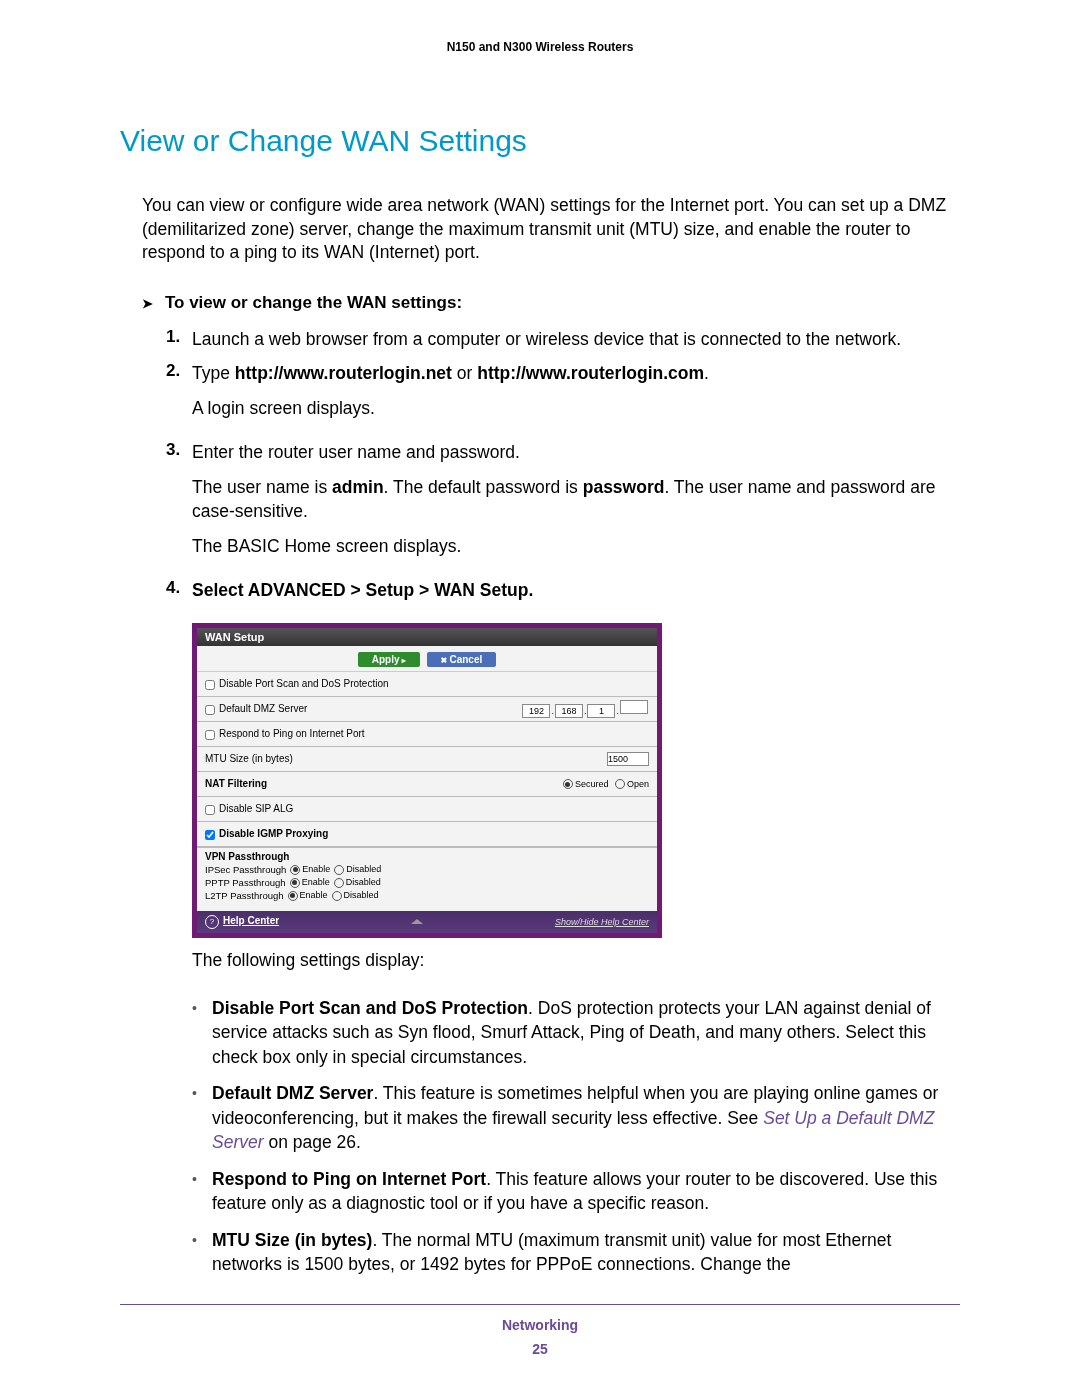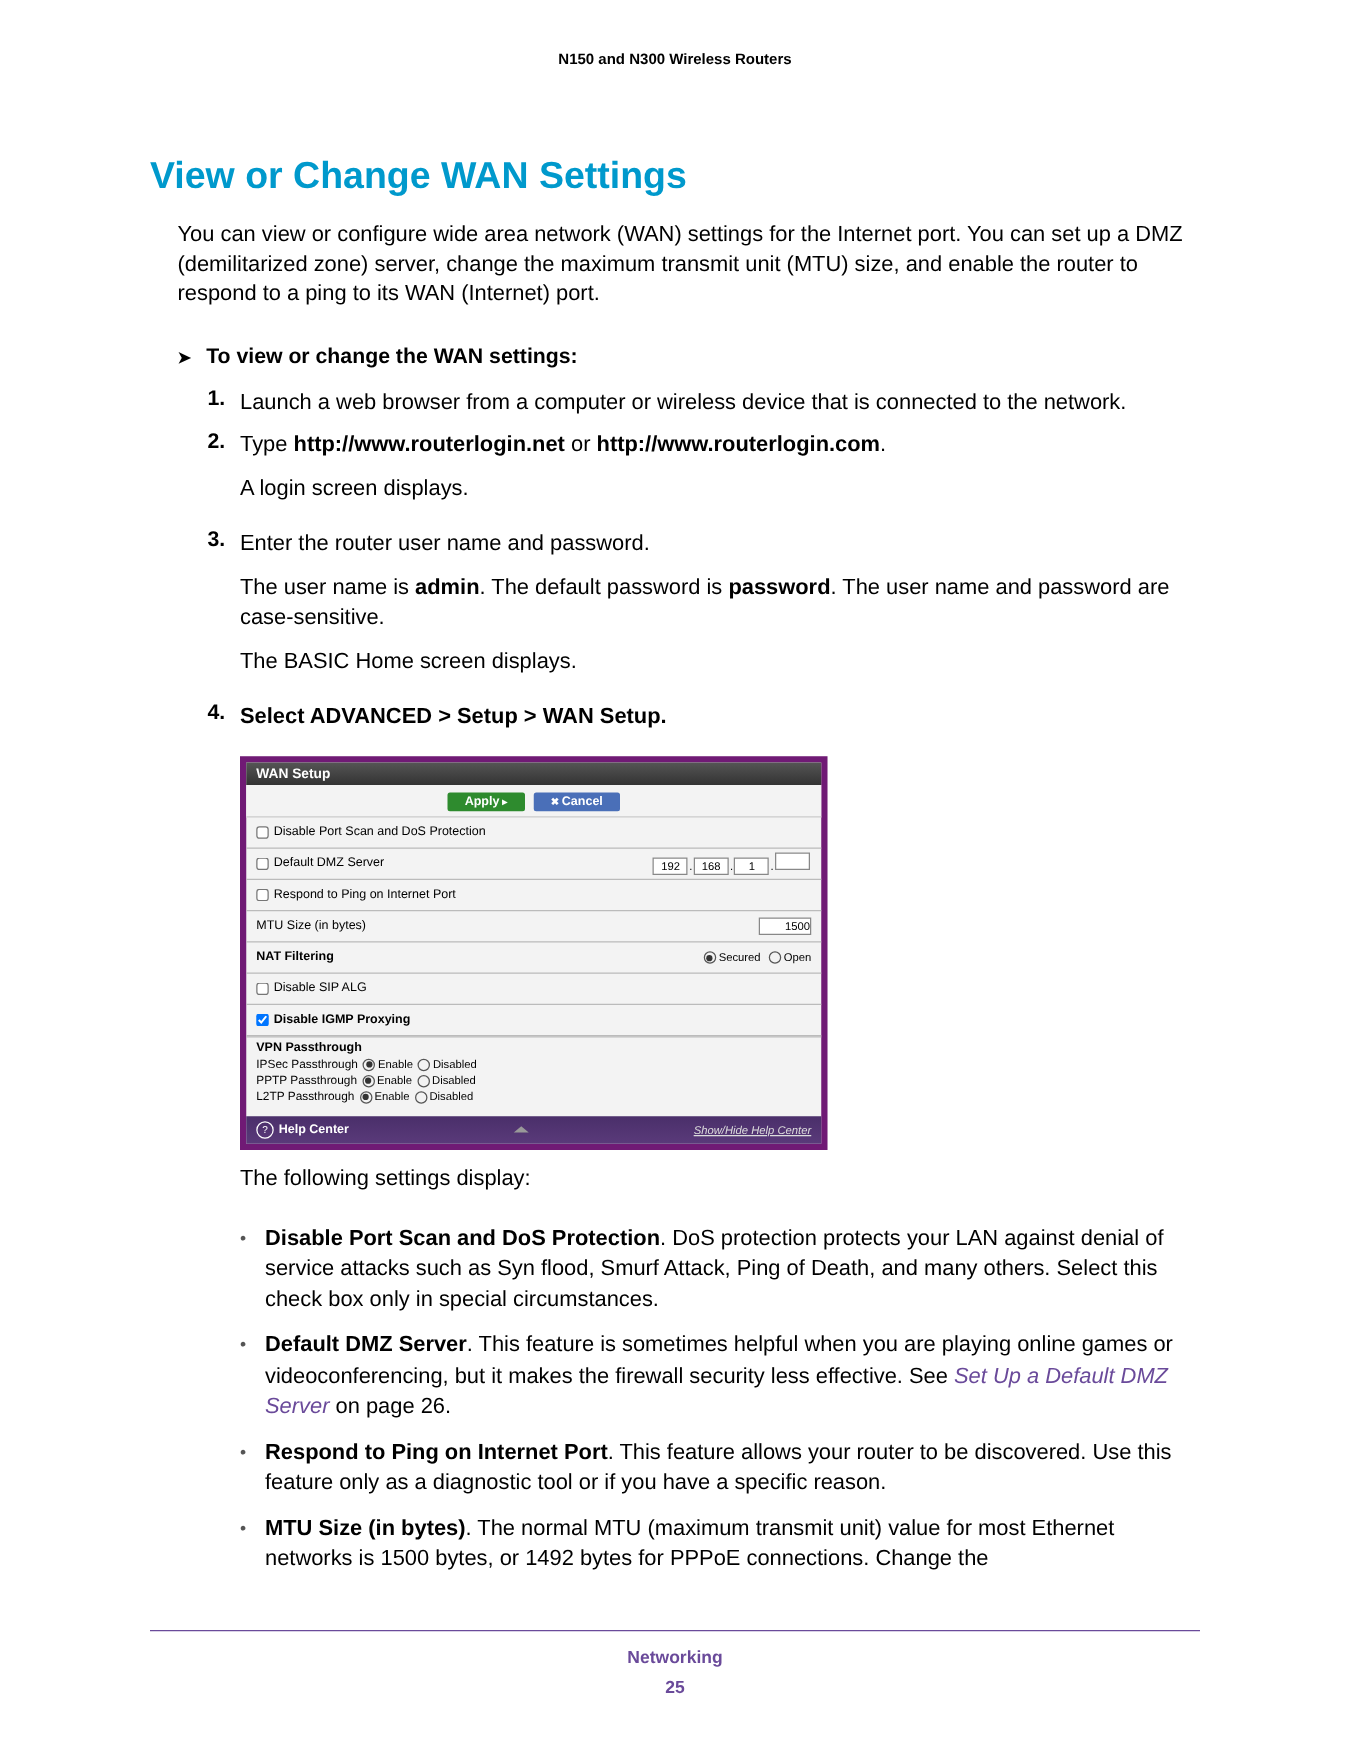--- a/index.html
+++ b/index.html
@@ -18,22 +18,22 @@
   }
   .header-title {
     text-align: center;
     font-weight: bold;
     font-size: 12px;
     margin-bottom: 70px;
   }
   .main-heading {
     color: #0099cc;
     font-size: 30px;
-    font-weight: bold;
-    margin-bottom: 18px;
+    font-weight: normal;
+    margin-bottom: 36px;
   }
   .intro {
     font-size: 17.5px;
     line-height: 1.35;
     margin-left: 22px;
     margin-bottom: 28px;
   }
   .task-heading {
     font-weight: bold;
     font-size: 17px;
@@ -131,21 +131,21 @@
     text-align: center;
     line-height: 12px;
     margin: 0 1px;
   }
   .mtu-box {
     display: inline-block;
     border: 1px solid #888;
     background: #fff;
     width: 40px;
     height: 12px;
-    text-align: right;
+    text-align: left;
     line-height: 12px;
     font-size: 9px;
   }
   .radio-group { font-size: 9px; white-space: nowrap; }
   .radio-group .r {
     display: inline-block;
     width: 8px; height: 8px;
     border: 1px solid #555;
     border-radius: 50%;
     vertical-align: middle;
@@ -174,20 +174,21 @@
   }
   .help-bar {
     background: linear-gradient(#4a2f6a, #5a3a7a);
     color: #fff;
     padding: 4px 8px;
     font-size: 10px;
     display: flex;
     justify-content: flex-start;
     align-items: center;
     margin-top: 6px;
+    text-decoration: underline;
   }
   .help-bar .q {
     display: inline-block;
     width: 12px; height: 12px;
     border: 1px solid #fff;
     border-radius: 50%;
     text-align: center;
     line-height: 12px;
     font-size: 8px;
     margin-right: 4px;

